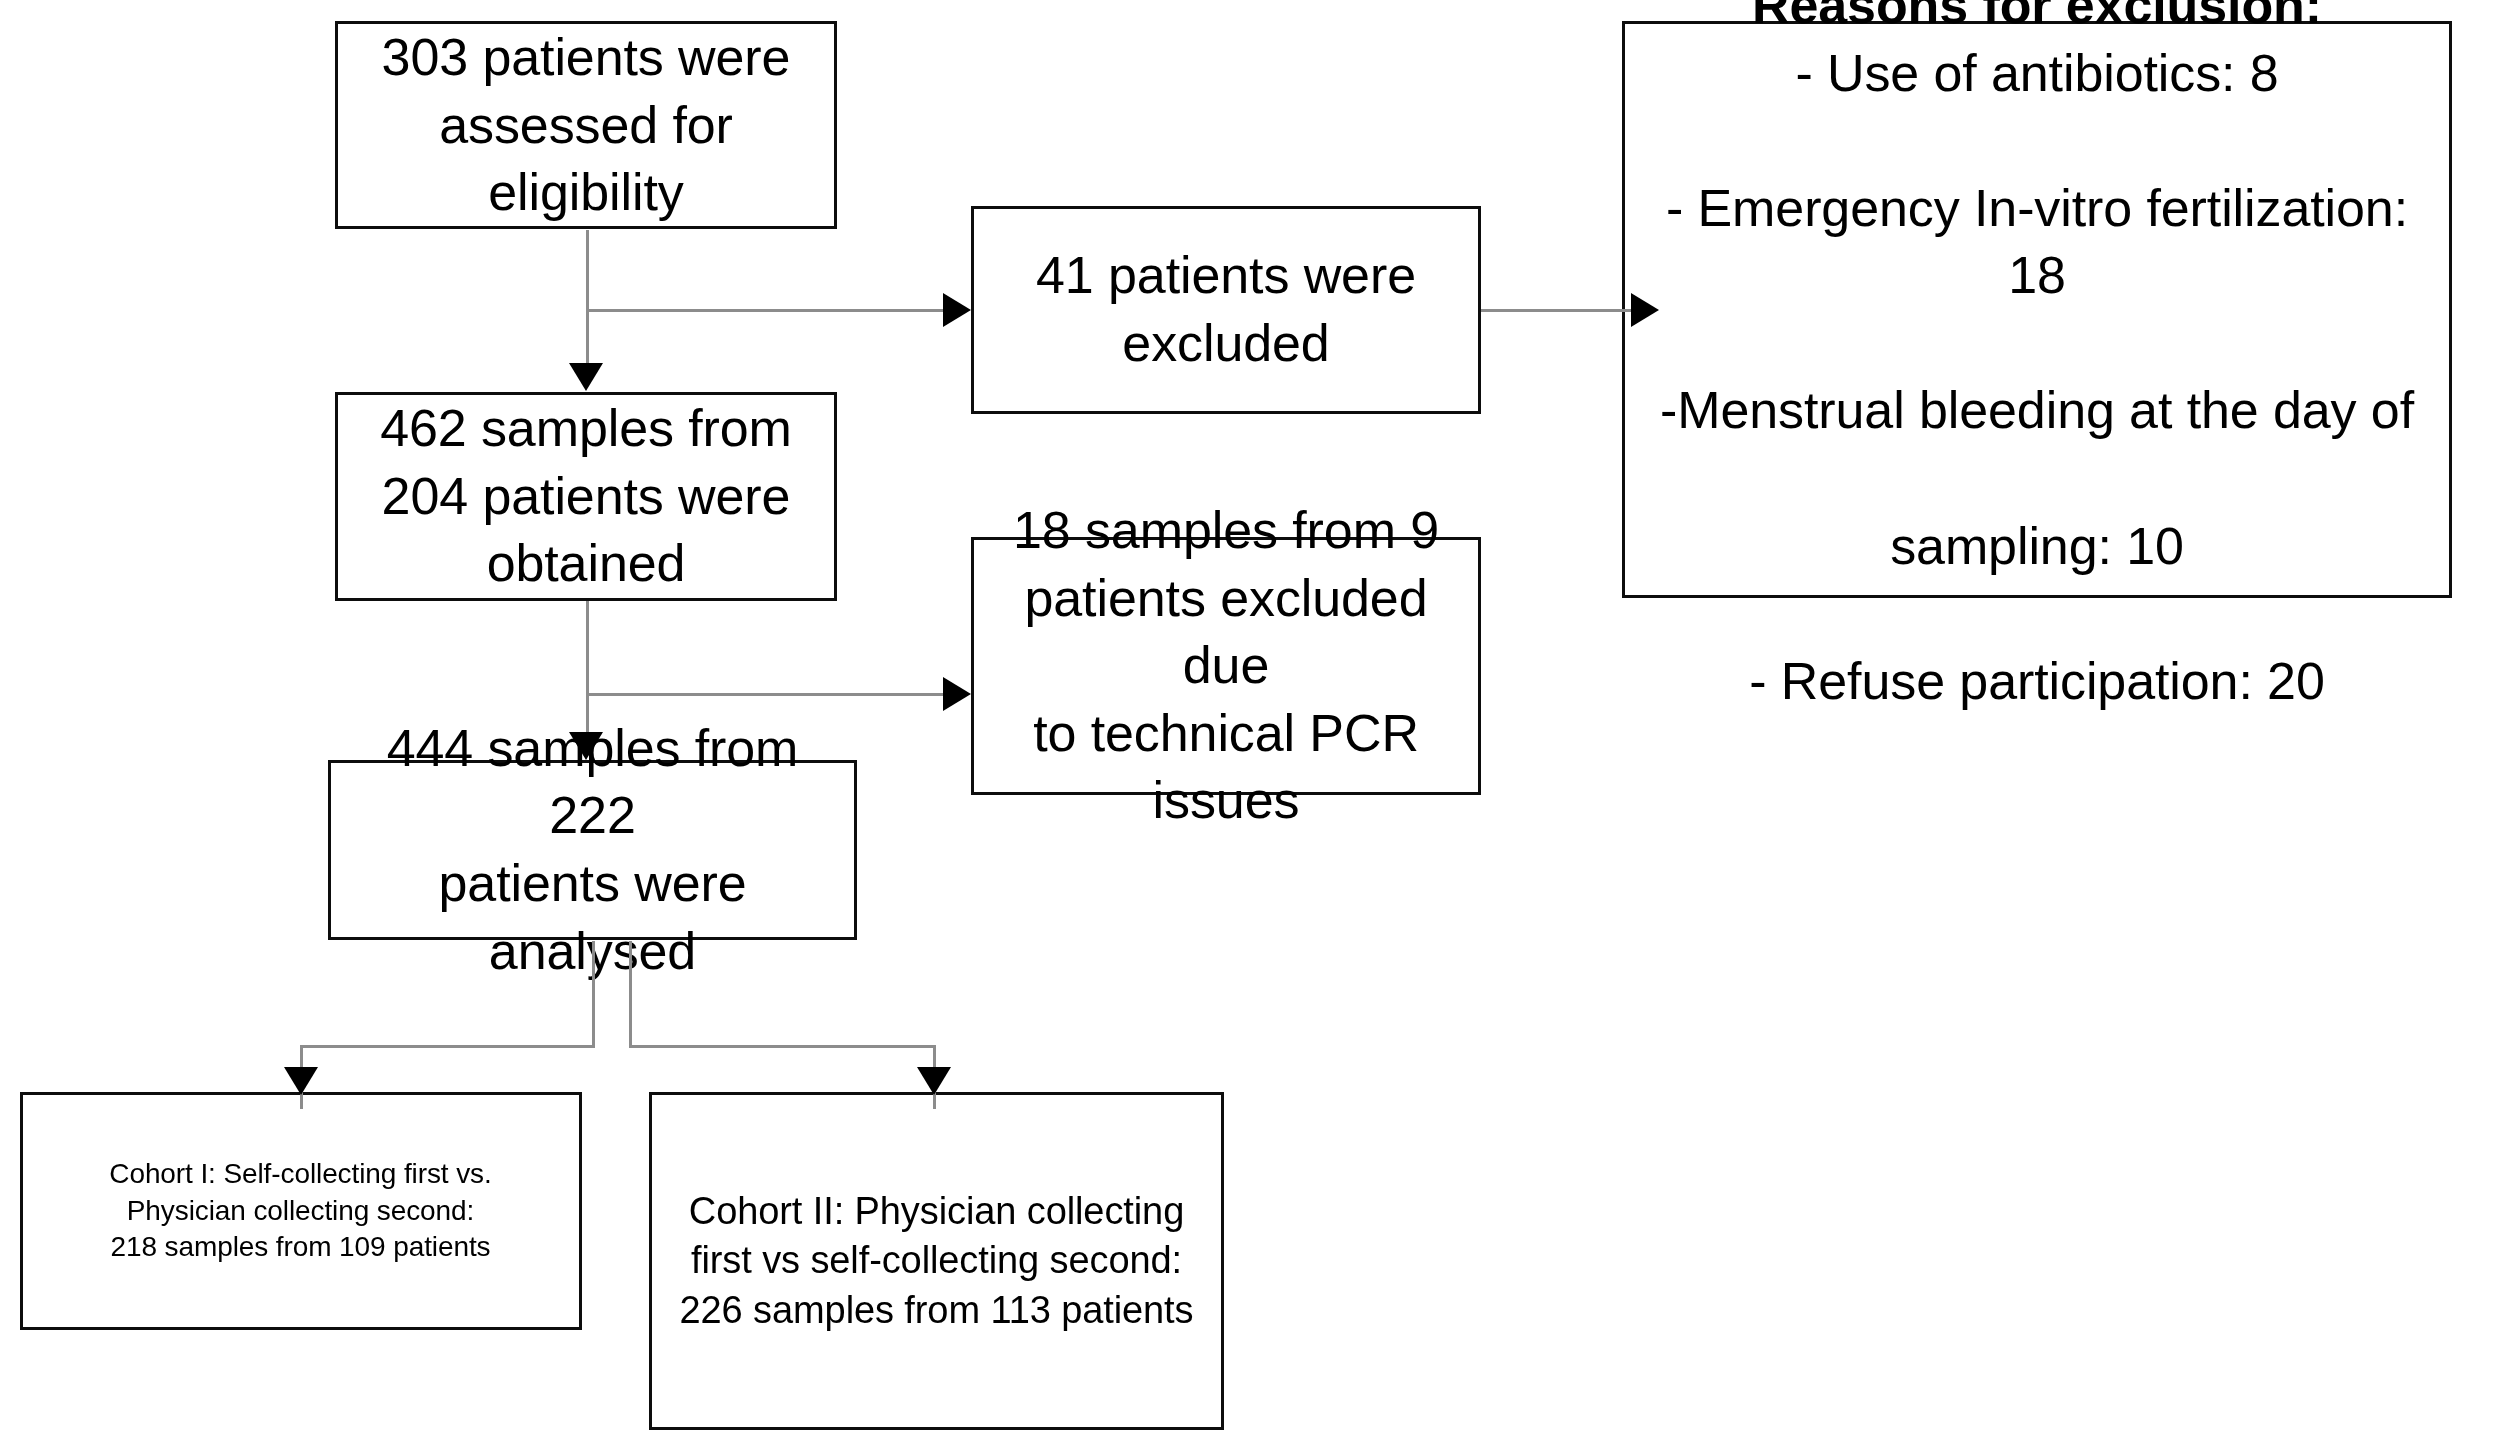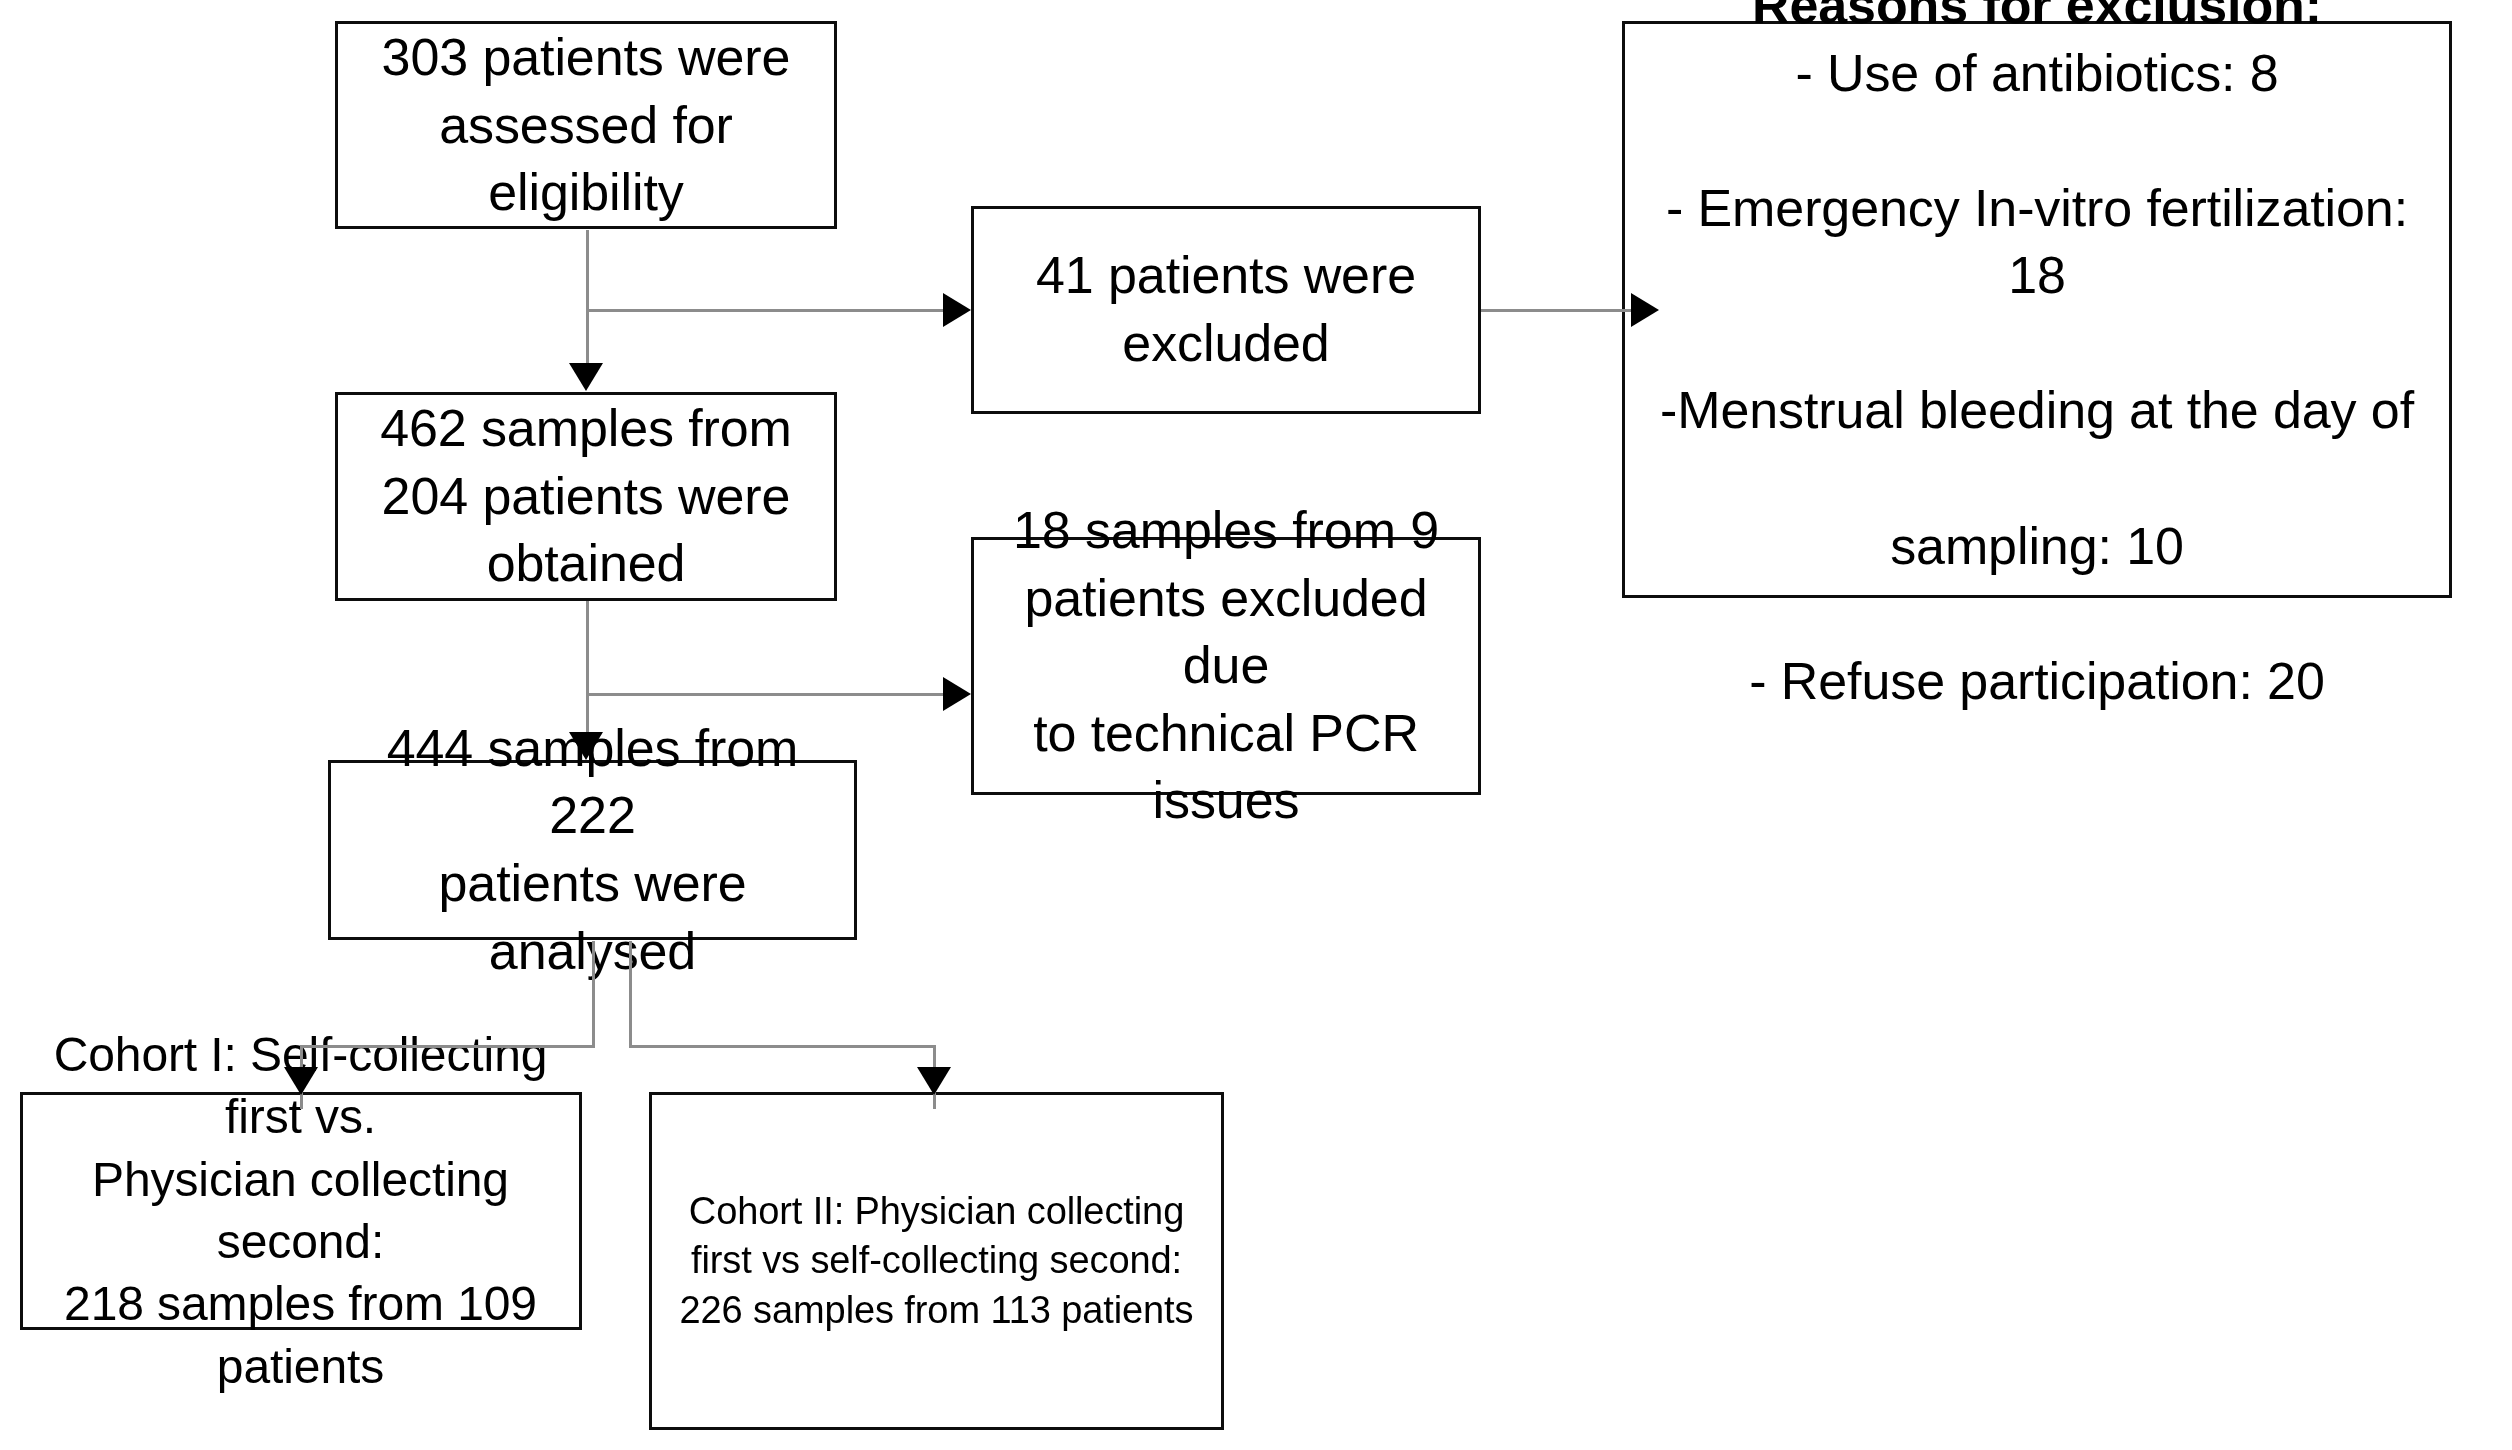--- a/index.html
+++ b/index.html
@@ -92,21 +92,21 @@
     <span class="txt">18 samples from 9
 patients excluded due
 to technical PCR issues</span>
   </div>
 
   <div class="node" style="left:328px; top:760px; width:529px; height:180px;">
     <span class="txt">444 samples from 222
 patients were analysed</span>
   </div>
 
-  <div class="node" style="left:19.5px; top:1092px; width:562px; height:238px; font-size:48px; padding:6.5px 5.2px;">
+  <div class="node" style="left:19.5px; top:1092px; width:562px; height:238px; font-size:28px; padding:6.5px 5.2px;">
     <span class="txt">Cohort I: Self-collecting first vs.
 Physician collecting second:
 218 samples from 109 patients</span>
   </div>
 
   <div class="node" style="left:649px; top:1092px; width:575px; height:338px; font-size:38px; padding:6.5px 5.2px;">
     <span class="txt">Cohort II: Physician collecting
 first vs self-collecting second:
 226 samples from 113 patients</span>
   </div>

